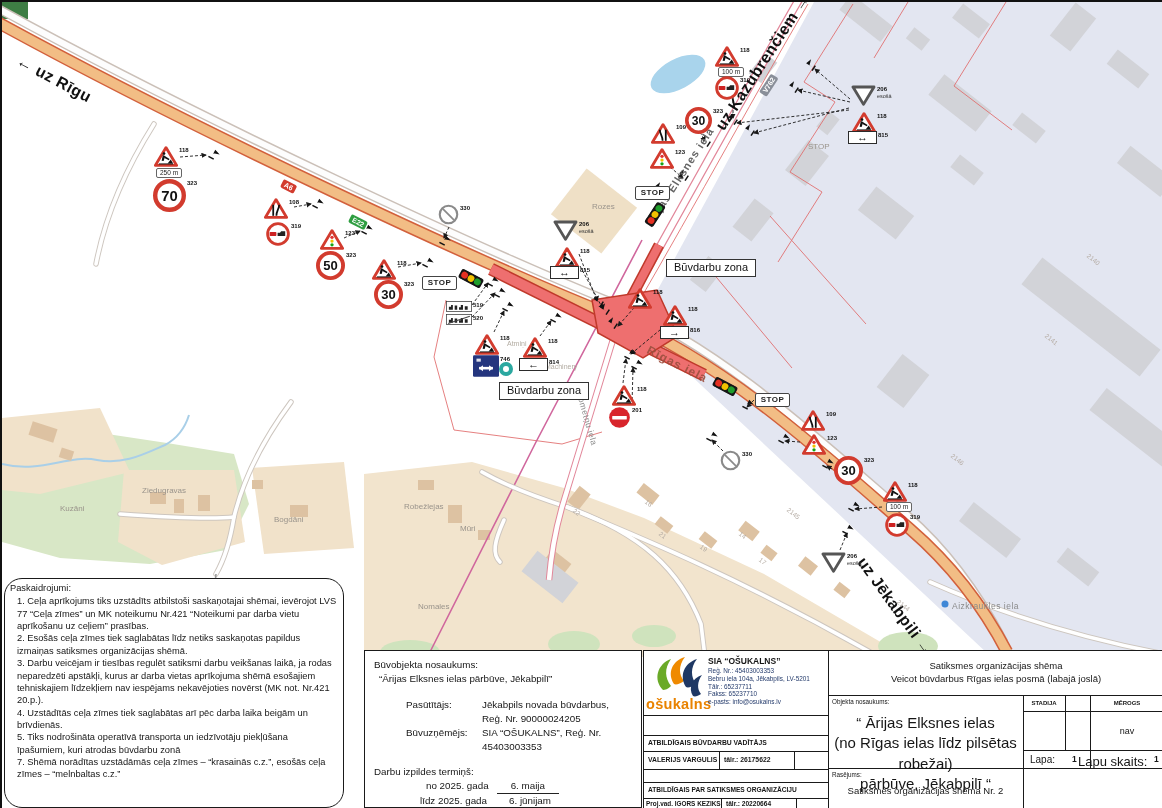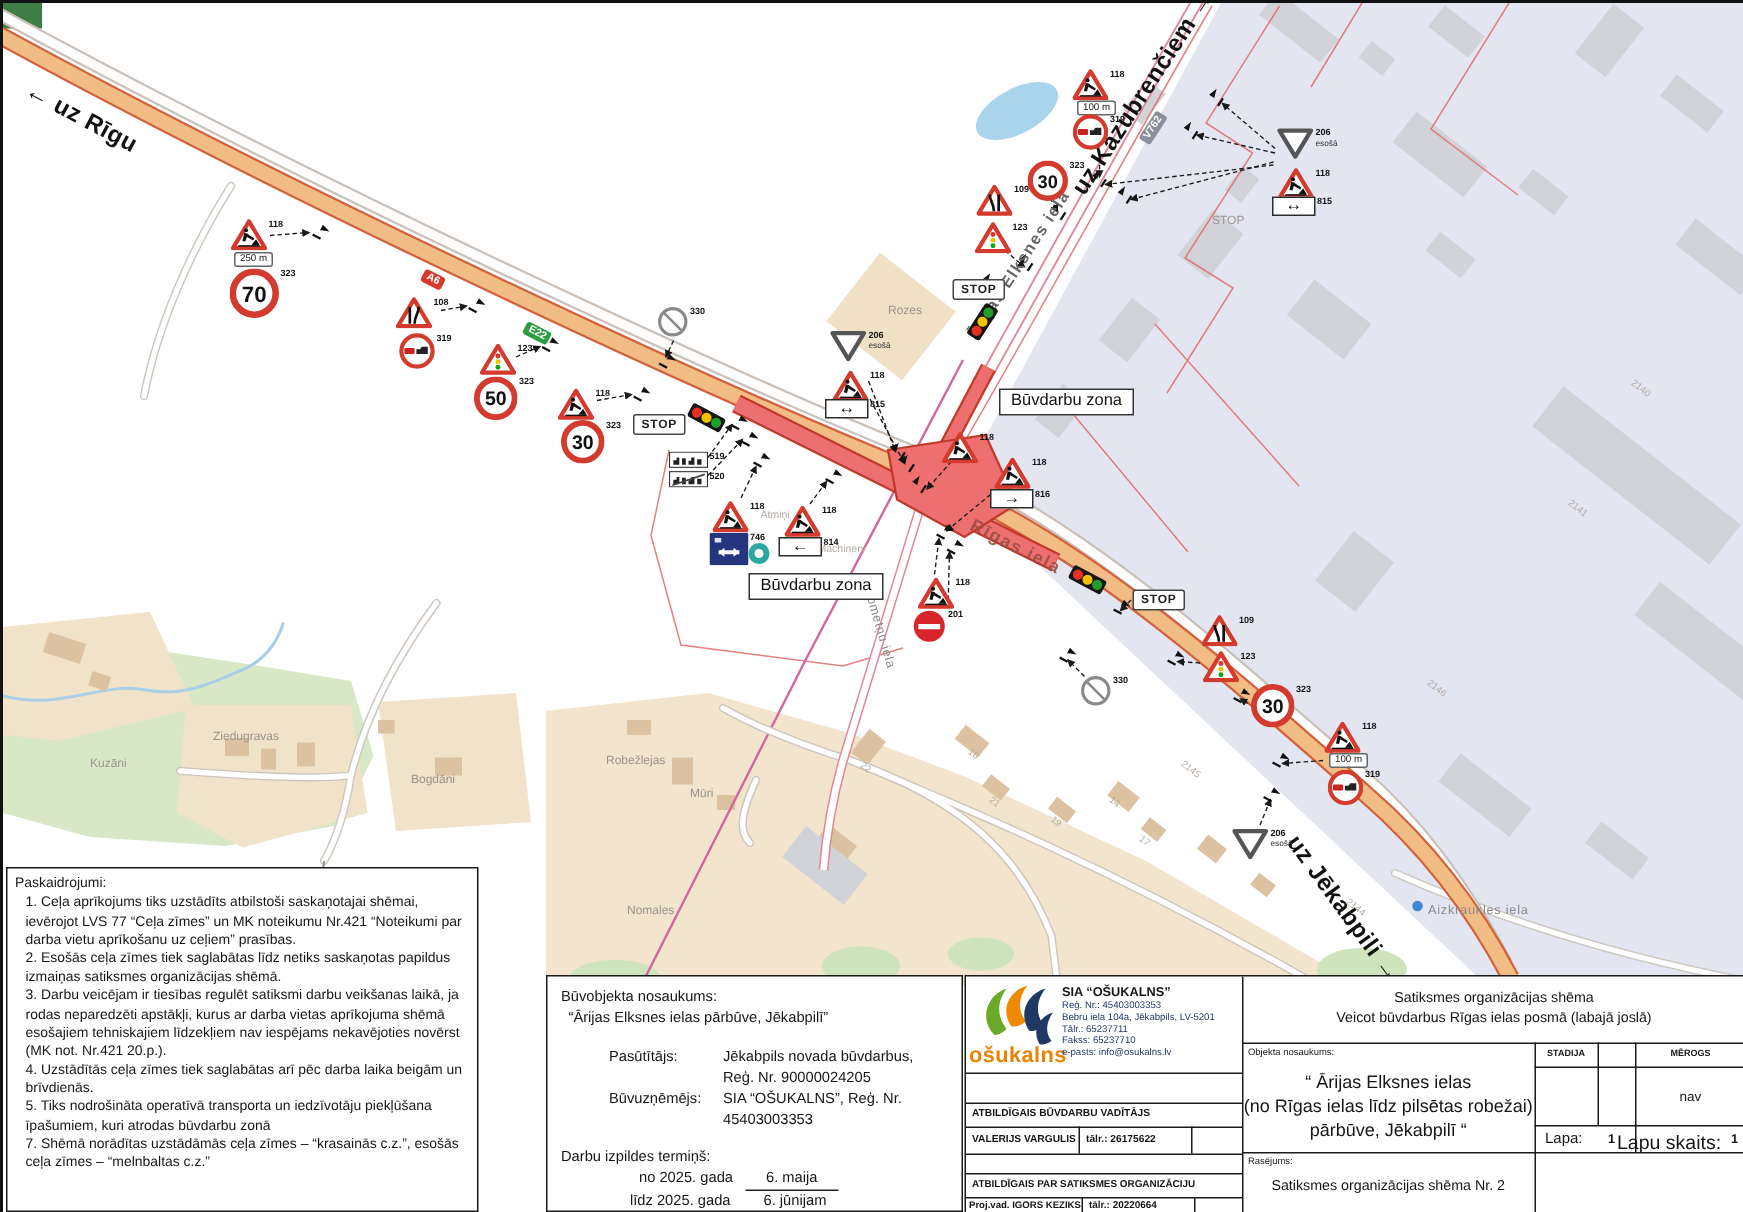--- a/index.html
+++ b/index.html
@@ -26,21 +26,21 @@
   .slb{font-size:6px;font-weight:700;color:#111;line-height:1.1;padding-top:1px;}
   .slb .sub{font-weight:400;font-size:5.5px;color:#333;display:block;}
   .stopplate{width:33px;height:12px;background:#fff;border:1.5px solid #444;border-radius:2px;
              font-size:8px;font-weight:700;line-height:12px;text-align:center;letter-spacing:.5px;color:#222;}
   .parrow{min-width:27px;height:11px;background:#fff;border:1.5px solid #2b2b2b;text-align:center;
           font-size:11px;line-height:10px;font-weight:700;color:#111;}
   .distplate{background:#fff;border:1px solid #666;border-radius:2px;font-size:6.5px;line-height:8px;
              padding:0 3px;color:#222;white-space:nowrap;}
   
   .panel{position:absolute;background:#fff;border:1.6px solid #1a1a1a;box-sizing:border-box;z-index:20;color:#161616;}
-  #notes{left:2px;top:576px;width:315px;height:230px;padding:3px 6px 2px 5px;font-size:9.3px;line-height:1.33;}
+  #notes{left:2px;top:576px;width:340px;height:230px;padding:3px 6px 2px 5px;font-size:9.3px;line-height:1.33;border-radius:18px;}
   #notes .nt{margin-bottom:1px;}
   #notes .ni{padding-left:7px;}
   #proj{left:362px;top:648px;width:278px;height:158px;padding:7px 9px;font-size:9.8px;line-height:1.42;}
   #proj .ind{padding-left:5px;}
   #proj .frow{display:flex;margin-left:32px;}
   #proj .flab{width:76px;flex:none;}
   #proj .sp{height:12px;}
   #proj .trow{display:flex;padding-left:52px;}
   #proj .trow.t2{padding-left:46px;}
   #proj .uval{border-bottom:1px solid #222;padding:0 14px;margin-left:8px;text-align:center;}
@@ -818,21 +818,21 @@
     <div class="cell b" style="left:4px;top:105px;font-size:6.8px">VALERIJS VARGULIS</div>
     <div class="cell" style="left:80px;top:105px;font-size:6.8px;font-weight:700">tālr.: 26175622</div>
     <div class="cell b" style="left:4px;top:135px;font-size:6.6px">ATBILDĪGAIS PAR SATIKSMES ORGANIZĀCIJU</div>
     <div class="cell b" style="left:2px;top:149px;font-size:6.4px">Proj.vad. IGORS KEZIKS</div>
     <div class="cell" style="left:82px;top:149px;font-size:6.6px;font-weight:700">tālr.: 20220664</div>
 
     <div class="cell ctr" style="left:184px;top:9px;width:336px;font-size:9.5px">Satiksmes organizācijas shēma</div>
     <div class="cell ctr" style="left:184px;top:22px;width:336px;font-size:9.5px">Veicot būvdarbus Rīgas ielas posmā (labajā joslā)</div>
 
     <div class="cell" style="left:188px;top:47px;font-size:6.3px">Objekta nosaukums:</div>
-    <div class="cell ctr" style="left:184px;top:62px;width:195px;font-size:12px;line-height:1.35">
+    <div class="cell ctr" style="left:184px;top:62px;width:195px;font-size:15px;line-height:1.35">
       <div>“ Ārijas Elksnes ielas</div>
       <div>(no Rīgas ielas līdz pilsētas robežai)</div>
       <div>pārbūve, Jēkabpilī “</div>
     </div>
 
     <div class="cell ctr b" style="left:379px;top:49px;width:42px;font-size:6px">STADIJA</div>
     <div class="cell ctr b" style="left:446px;top:49px;width:74px;font-size:6px">MĒROGS</div>
     <div class="cell ctr" style="left:446px;top:75px;width:74px;font-size:9px">nav</div>
     <div class="cell" style="left:386px;top:103px;font-size:10px">Lapa:</div>
     <div class="cell b" style="left:428px;top:103px;font-size:8.5px">1</div>

